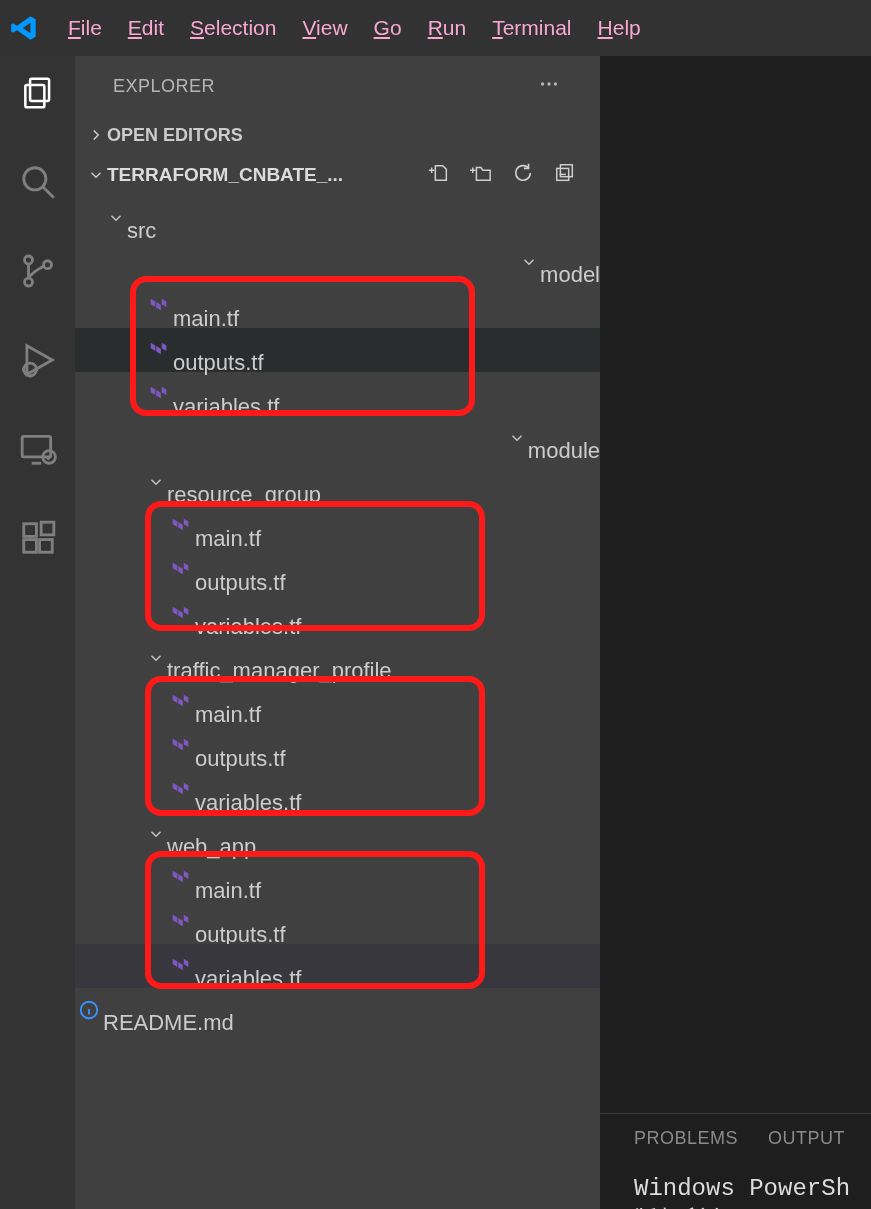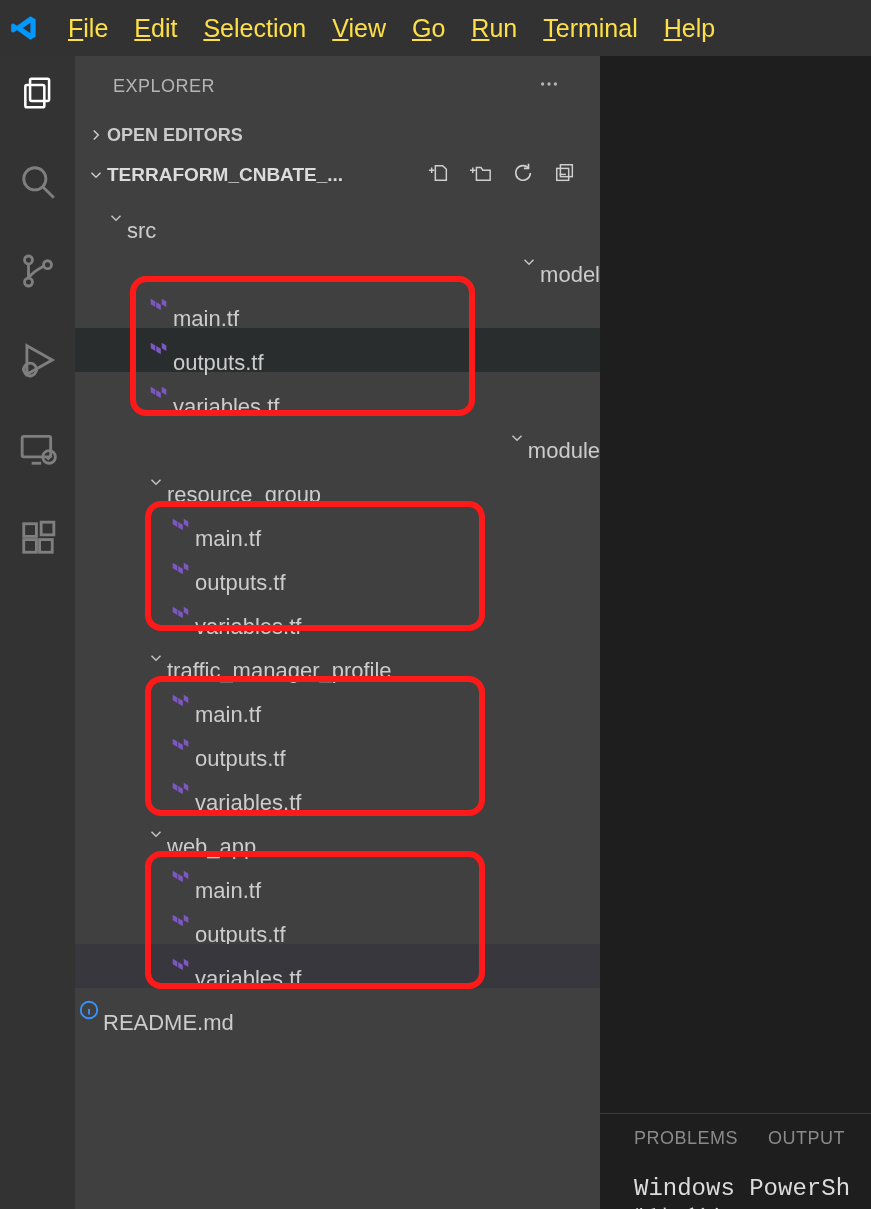--- a/index.html
+++ b/index.html
@@ -21,23 +21,23 @@
     align-items: center;
     padding: 0 10px;
   }
   .menubar .logo {
     width: 28px; height: 28px;
     margin-right: 30px;
     color: #0098ff;
     display: flex; align-items: center; justify-content: center;
   }
   .menubar .menu-item {
-    color: #fde047;
+    color: #f9a8d4;
     margin-right: 26px;
-    font-size: 25px;
+    font-size: 21px;
     cursor: default;
   }
   .menubar .menu-item .mn { text-decoration: underline; }
 
   
   .body {
     flex: 1;
     display: flex;
     min-height: 0;
   }

